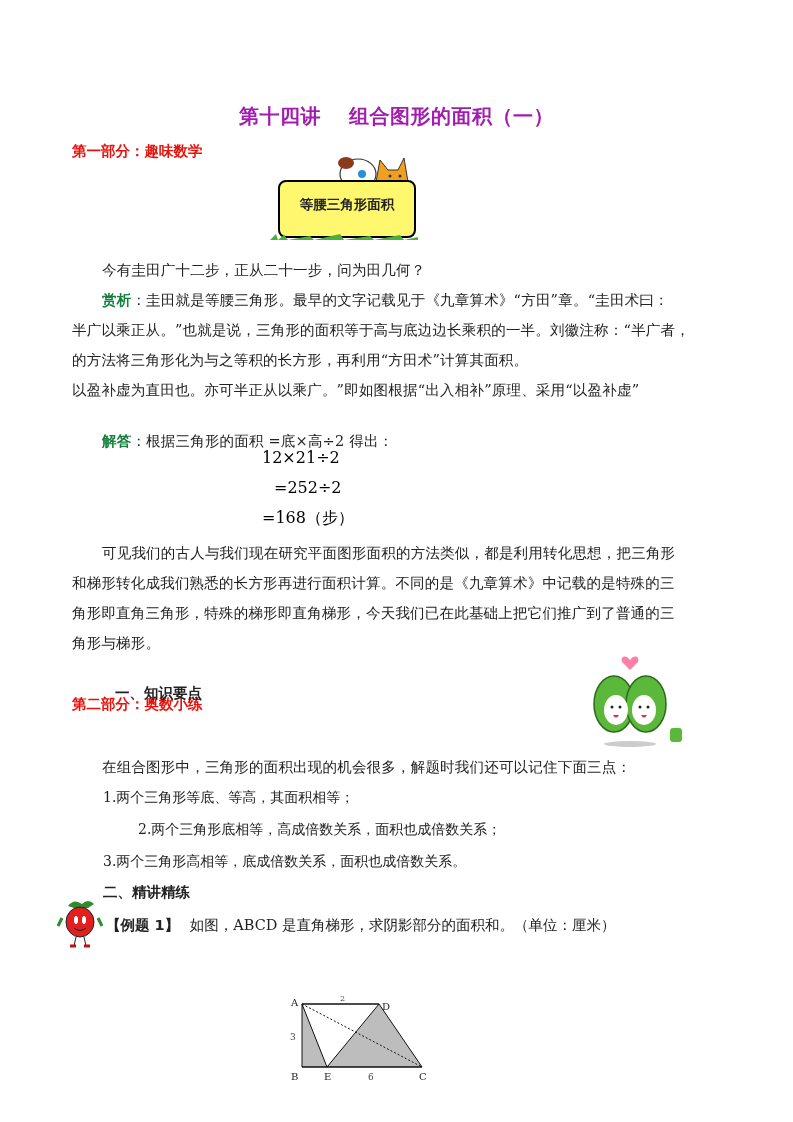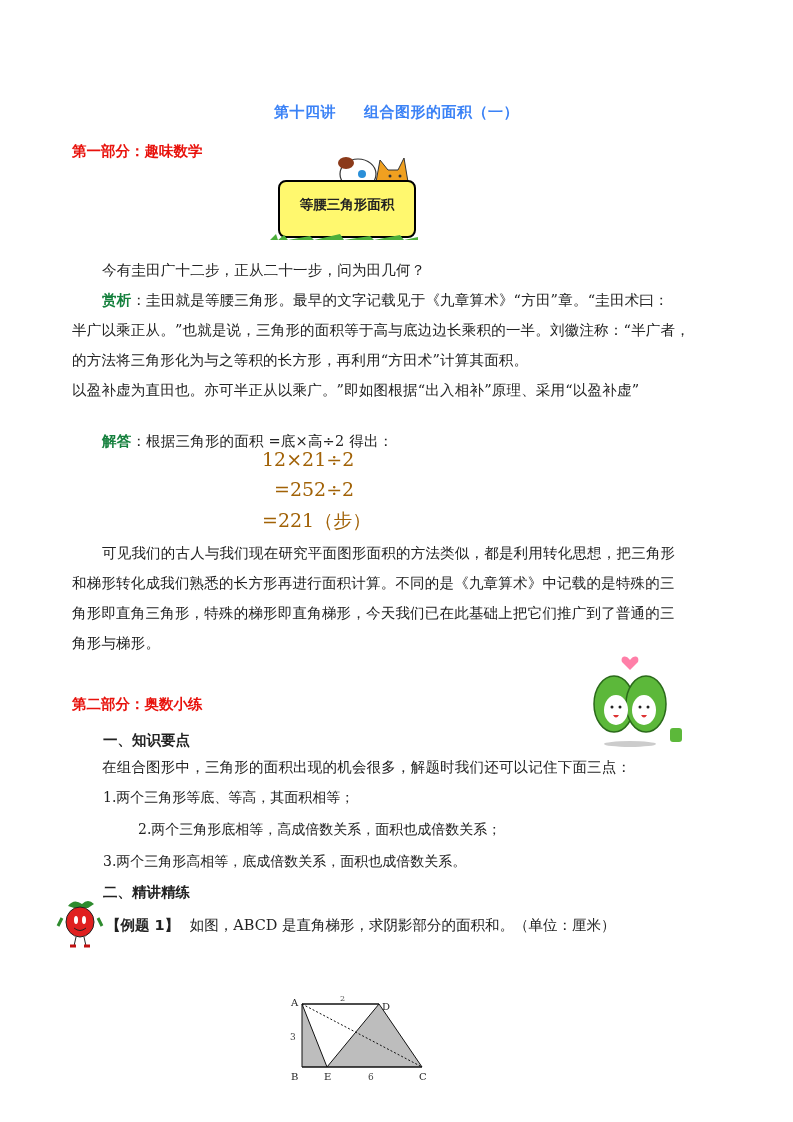--- a/index.html
+++ b/index.html
@@ -1,26 +1,26 @@
 <!DOCTYPE html>
 <html><head>
 <meta charset="utf-8">
 <style>
   html, body { margin: 0; padding: 0; background: #ffffff; }
   body { width: 793px; height: 1122px; position: relative; overflow: hidden;
          font-family: "DejaVu Serif", "Liberation Serif", serif; color: #222; }
   .abs { position: absolute; }
   .title { left: 0; width: 793px; top: 103px; text-align: center; font-family: "DejaVu Sans", "Liberation Sans", sans-serif;
-           font-weight: bold; font-size: 15px; color: #3b82f6; letter-spacing: 0.5px; }
+           font-weight: bold; font-size: 20px; color: #a21caf; letter-spacing: 0.5px; }
   .title .gap { display: inline-block; width: 28px; }
   .sec { font-family: "DejaVu Sans", "Liberation Sans", sans-serif; font-weight: bold; font-size: 14.5px; color: #e8120c; }
   .p { font-size: 14.5px; line-height: 30px; left: 72px; width: 650px; letter-spacing: 0.2px; }
   .indent { text-indent: 30px; }
   .red { color: #15803d; font-weight: bold; font-family: "DejaVu Sans", "Liberation Sans", sans-serif; }
-  .green { color: #a16207; font-size: 19px; left: 262px; }
+  .green { color: #000000; font-size: 16px; left: 262px; }
   .sub { font-family: "DejaVu Sans", "Liberation Sans", sans-serif; font-weight: bold; font-size: 14.5px; color: #222; left: 103px; }
   .li { font-size: 14px; left: 103px; }
   .banner { left: 270px; top: 152px; width: 148px; height: 90px; }
   .board { position: absolute; left: 8px; top: 28px; width: 134px; height: 54px; background: #fff86e;
            border: 2px solid #000000; border-radius: 8px; }
   .board-text { position: absolute; left: 0; width: 100%; top: 14px; text-align: center;
                 font-family: "DejaVu Sans", "Liberation Sans", sans-serif; font-weight: bold; font-size: 13.5px; color: #222; }
   .grass { position: absolute; left: 0; bottom: 2px; width: 148px; height: 6px; }
 </style>
 </head>
@@ -57,21 +57,21 @@
   <div>的方法将三角形化为与之等积的长方形，再利用“方田术”计算其面积。</div>
   <div>以盈补虚为直田也。亦可半正从以乘广。”即如图根据“出入相补”原理、采用“以盈补虚”</div>
 </div>
 
 <div class="abs p" style="top:426px; text-indent:30px;">
   <span class="red">解答</span><span>：根据三角形的面积 =底×高÷2 得出：</span>
 </div>
 
 <div class="abs green" style="top:448px;">12×21÷2</div>
 <div class="abs green" style="top:478px;margin-left:12px;">=252÷2</div>
-<div class="abs green" style="top:508px;">=221（步）</div>
+<div class="abs green" style="top:508px;">=168（步）</div>
 
 <div class="abs p" style="top:538px;">
   <div style="text-indent:30px;">可见我们的古人与我们现在研究平面图形面积的方法类似，都是利用转化思想，把三角形</div>
   <div>和梯形转化成我们熟悉的长方形再进行面积计算。不同的是《九章算术》中记载的是特殊的三</div>
   <div>角形即直角三角形，特殊的梯形即直角梯形，今天我们已在此基础上把它们推广到了普通的三</div>
   <div>角形与梯形。</div>
 </div>
 
 <svg class="abs" style="left:580px; top:652px;" width="115" height="98">
   <path d="M50 8 C46 2 40 4 42 10 L50 18 L58 10 C60 4 54 2 50 8 Z" fill="#ff7fa8"></path>
@@ -83,21 +83,21 @@
     <circle cx="40" cy="55" r="1.5" fill="#222"></circle>
   <circle cx="60" cy="55" r="1.5" fill="#222"></circle>
     <circle cx="68" cy="55" r="1.5" fill="#222"></circle>
   <path d="M33 63 Q36 68 39 63 Z" fill="#d33"></path>
     <path d="M61 63 Q64 68 67 63 Z" fill="#d33"></path>
   <ellipse cx="50" cy="92" rx="26" ry="3" fill="#ccc"></ellipse>
   <rect x="90" y="76" width="12" height="14" rx="3" fill="#5cb83a"></rect>
 </svg>
 
 <div class="abs sec" style="left:72px; top:695px;">第二部分：奥数小练</div>
-<div class="abs sub" style="top:731px;">一、知识要点</div>
+<div class="abs sub" style="top:684px;margin-left:12px;">一、知识要点</div>
 <div class="abs p indent" style="top:752px;">在组合图形中，三角形的面积出现的机会很多，解题时我们还可以记住下面三点：</div>
 <div class="abs li" style="top:789px;">1.两个三角形等底、等高，其面积相等；</div>
 <div class="abs li" style="top:821px;margin-left:35px;">2.两个三角形底相等，高成倍数关系，面积也成倍数关系；</div>
 <div class="abs li" style="top:853px;">3.两个三角形高相等，底成倍数关系，面积也成倍数关系。</div>
 <div class="abs sub" style="top:883px;">二、精讲精练</div>
 
 <svg class="abs" style="left:54px; top:898px;" width="52" height="54">
   <path d="M14 8 Q20 0 28 6 Q34 0 40 6 L34 10 L20 10 Z" fill="#2e8b2e"></path>
   <ellipse cx="26" cy="24" rx="14" ry="15" fill="#e02020" stroke="#222" stroke-width="1"></ellipse>
   <ellipse cx="22" cy="22" rx="2" ry="4" fill="#fff"></ellipse>

